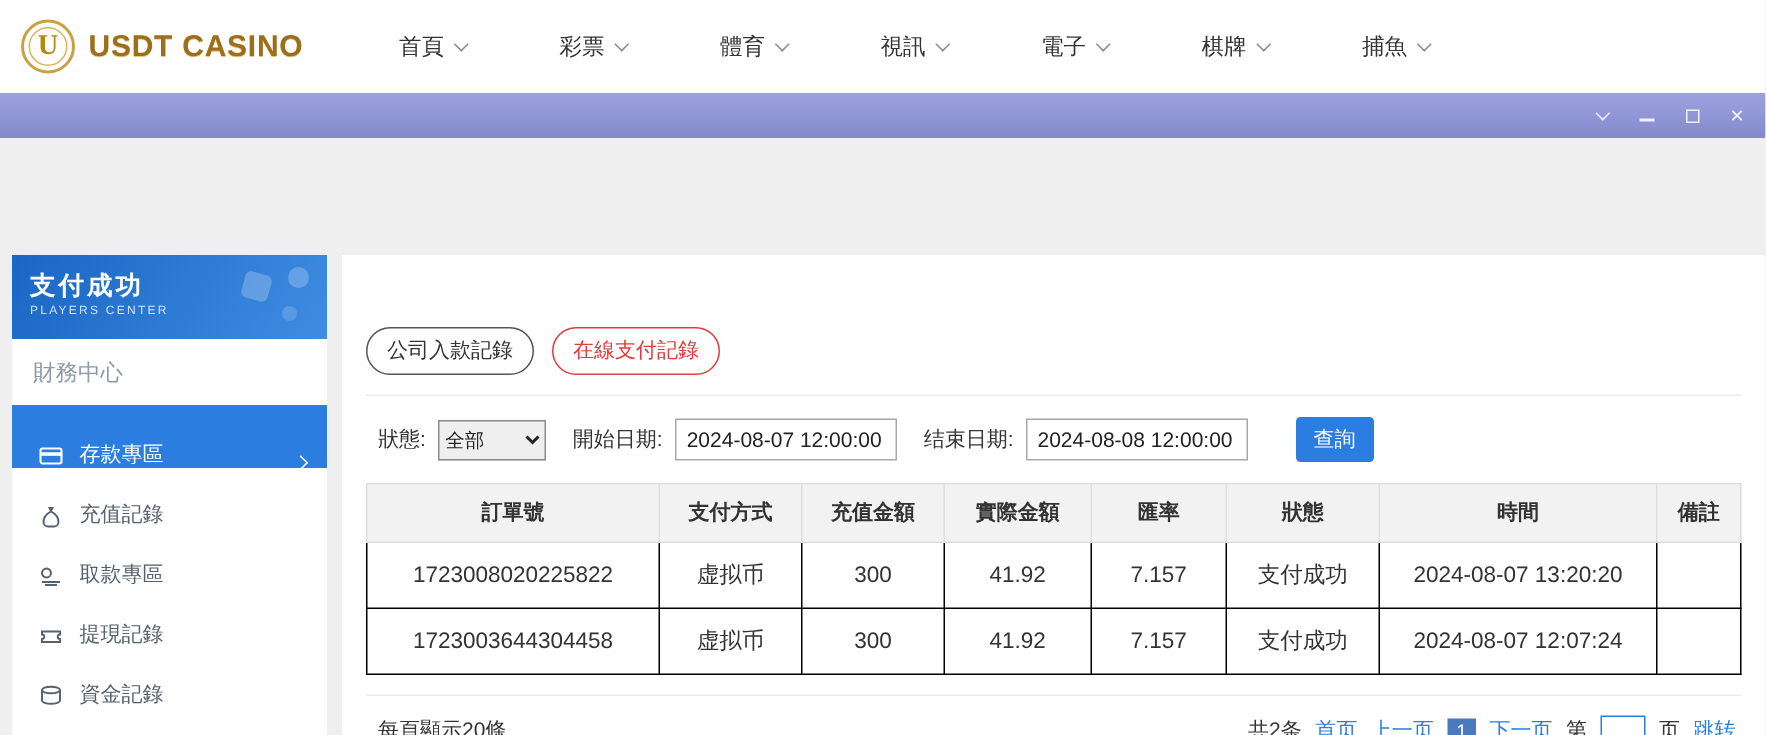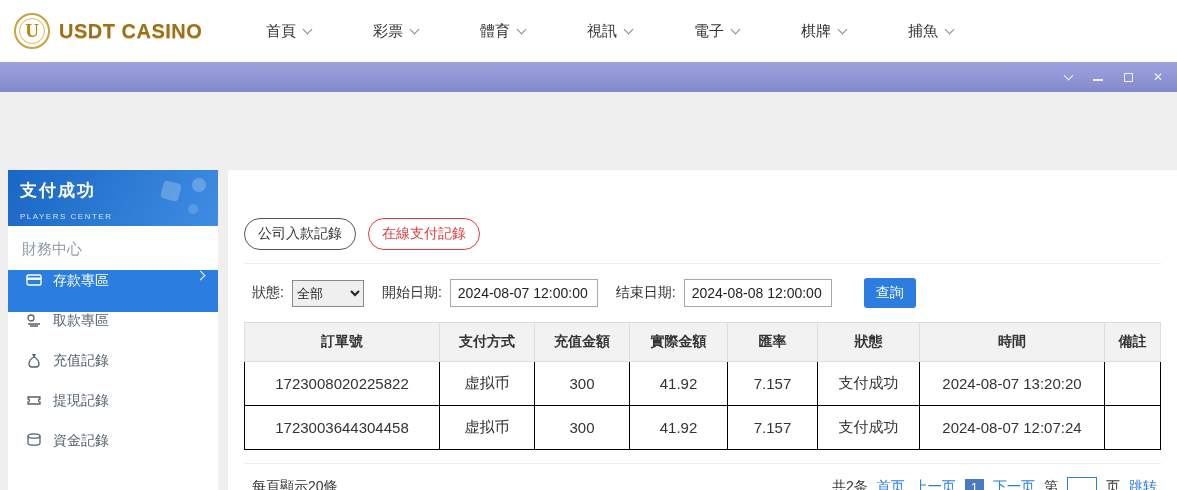--- a/index.html
+++ b/index.html
@@ -34,29 +34,29 @@
   .gray-gap { height:78px; background:#efefef; }
 
   
   .content { display:flex; align-items:stretch; height:320px; padding-left:8px; gap:10px; }
 
   
   .sidebar { width:210px; background:#fff; display:flex; flex-direction:column; }
   .sb-header { height:56px; background:linear-gradient(120deg,#1a66c4 0%,#3e8de2 100%);
     color:#fff; padding:9px 12px; position:relative; overflow:hidden; }
   .sb-title { font-size:17px; font-weight:bold; letter-spacing:2px; }
-  .sb-sub { font-size:8px; letter-spacing:1.5px; color:#cfe3ff; margin-top:10px; }
+  .sb-sub { font-size:8px; letter-spacing:1.5px; color:#cfe3ff; margin-top:0; }
   .sb-deco { position:absolute; right:10px; top:8px; width:46px; height:40px; opacity:.45; }
   .sb-deco b { position:absolute; border-radius:4px; background:rgba(255,255,255,.5); }
   .sb-deco .d1 { width:18px; height:18px; left:0; top:4px; transform:rotate(15deg); }
   .sb-deco .d2 { width:14px; height:14px; right:2px; top:0; border-radius:50%; }
   .sb-deco .d3 { width:10px; height:10px; right:10px; bottom:4px; border-radius:50%; background:rgba(255,255,255,.35); }
   .sb-section { height:46px; line-height:46px; padding-left:14px; font-size:15px; color:#8c9aa6;
     border-bottom:2px solid #2b7de0; background:#fff; }
-  .sb-item { height:40px; display:flex; align-items:flex-start; padding:0 14px 0 18px; gap:11px;
+  .sb-item { height:40px; display:flex; align-items:flex-end; padding:0 14px 0 18px; gap:11px;
     font-size:14px; color:#55616e; cursor:pointer; position:relative; background:#fff; }
   .sb-item svg { flex:0 0 16px; }
   .sb-item.active { background:#2b7de0; color:#fff; }
   .sb-item.active .chev-r { position:absolute; right:14px; width:7px; height:7px;
     border-right:1.6px solid #fff; border-top:1.6px solid #fff; transform:rotate(45deg); }
 
   
   .panel { flex:1; background:#fff; padding:13px 16px 0 16px; display:flex; flex-direction:column; }
   .tabs { display:flex; gap:12px;margin-top:35px; }
   .pill { border:1px solid #555; border-radius:16px; padding:6px 13px; font-size:14px; color:#333;
@@ -158,31 +158,31 @@
     <div class="sb-item active">
       <svg width="16" height="16" viewBox="0 0 16 16">
           <rect x="1" y="3" width="14" height="10" rx="1.5" fill="none" stroke="currentColor" stroke-width="1.4"></rect>
           <rect x="1" y="5.5" width="14" height="2.4" fill="currentColor"></rect>
         </svg>
       <span>存款專區</span>
       <i class="chev-r"></i>
     </div>
     <div class="sb-item">
       <svg width="16" height="16" viewBox="0 0 16 16">
+          <path d="M6 2 h4 l-1.5 3 h-1z" fill="currentColor"></path>
+          <path d="M8 5 c-4 2-5 5-5 7 a3 3 0 0 0 3 3 h4 a3 3 0 0 0 3-3 c0-2-1-5-5-7z" fill="none" stroke="currentColor" stroke-width="1.3"></path>
+        </svg>
+      <span>充值記錄</span>
+    </div>
+    <div class="sb-item">
+      <svg width="16" height="16" viewBox="0 0 16 16">
           <circle cx="5" cy="6" r="3" fill="none" stroke="currentColor" stroke-width="1.3"></circle>
           <path d="M2 12 h12 M4 14 h8" stroke="currentColor" stroke-width="1.3" fill="none"></path>
         </svg>
       <span>取款專區</span>
-    </div>
-    <div class="sb-item">
-      <svg width="16" height="16" viewBox="0 0 16 16">
-          <path d="M6 2 h4 l-1.5 3 h-1z" fill="currentColor"></path>
-          <path d="M8 5 c-4 2-5 5-5 7 a3 3 0 0 0 3 3 h4 a3 3 0 0 0 3-3 c0-2-1-5-5-7z" fill="none" stroke="currentColor" stroke-width="1.3"></path>
-        </svg>
-      <span>充值記錄</span>
     </div>
     <div class="sb-item">
       <svg width="16" height="16" viewBox="0 0 16 16">
           <path d="M2 5 h12 v2 a1.5 1.5 0 0 0 0 3 v2 H2 v-2 a1.5 1.5 0 0 0 0-3z" fill="none" stroke="currentColor" stroke-width="1.3"></path>
         </svg>
       <span>提現記錄</span>
     </div>
     <div class="sb-item">
       <svg width="16" height="16" viewBox="0 0 16 16">
           <ellipse cx="8" cy="4" rx="6" ry="2.2" fill="none" stroke="currentColor" stroke-width="1.3"></ellipse>

